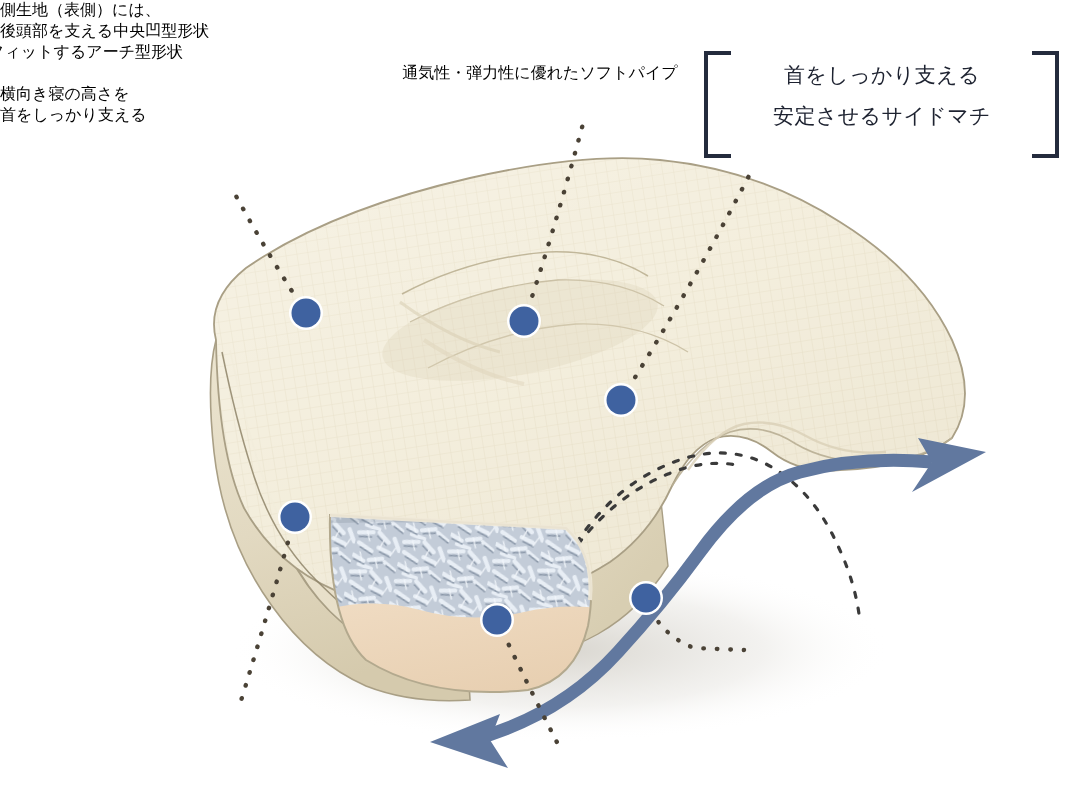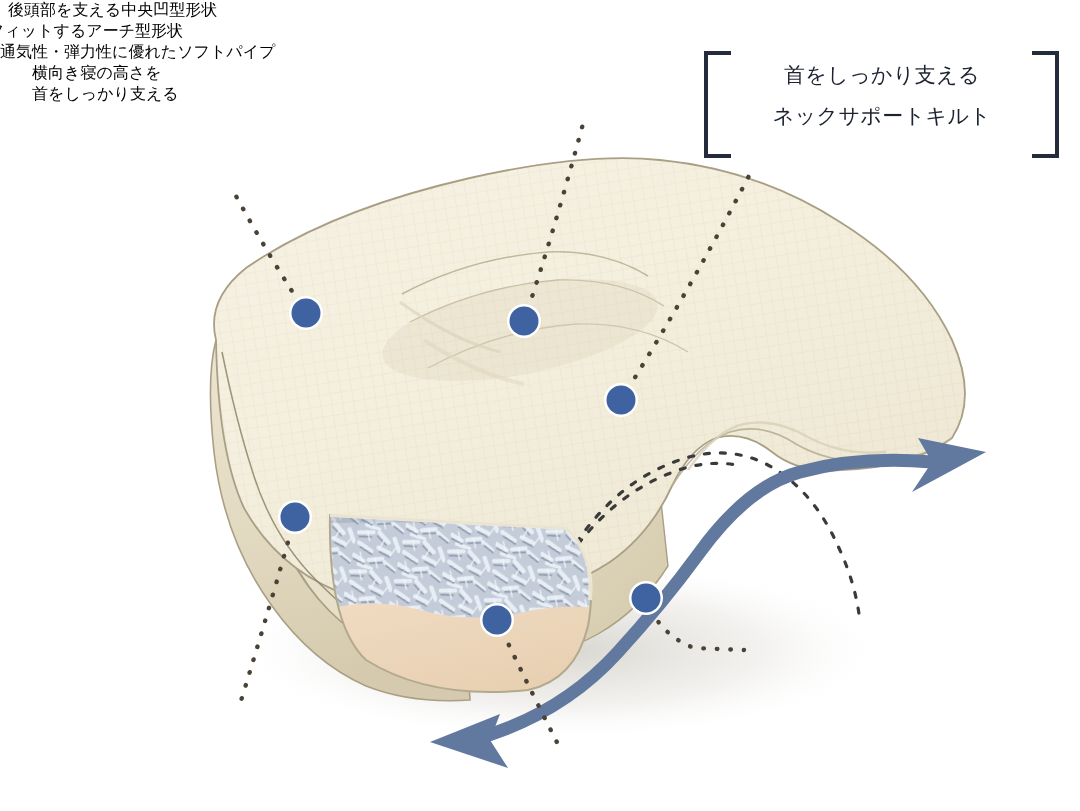--- a/index.html
+++ b/index.html
@@ -20,24 +20,24 @@
     height: 811px;
     background: #ffffff;
   }
   svg#scene {
     position: absolute;
     left: 0; top: 0;
     width: 1080px; height: 811px;
     display: block;
   }
   #txt-knit      { left: 96px;  top: 117px; }
-  #txt-concave   { left: 287px; top: 58px; padding-left: 8px;  }
+  #txt-concave   { left: 287px; top: 58px;  }
   #txt-arch      { left: 752px; top: 630px; }
-  #txt-pipe      { left: 612px; top: 747px; }
-  #txt-gusset    { left: 114px; top: 722px; margin-left: 32px; }
+  #txt-pipe      { left: 612px; top: 747px; text-align: center; }
+  #txt-gusset    { left: 114px; top: 722px; }
 
   #neckbox {
     position: absolute;
     left: 700px; top: 47px;
     width: 362px; height: 115px;
   }
   #neckbox .nb-text {
     position: absolute;
     left: 34px; top: 14px;
     width: 296px;
@@ -314,24 +314,25 @@
     <g stroke="#242b3d" stroke-width="4" fill="none" stroke-linecap="square">
       <path d="M729 53 L706 53 L706 156 L729 156"></path>
       <path d="M1034 53 L1057 53 L1057 156 L1034 156"></path>
     </g>
   </svg>
 
   <div id="topstub">     </div>
 
   <div id="neckbox">
     <div class="nb-text">首をしっかり支える</div>
-    <div class="nb-text" style="top:55px;">ネックサポートキルト</div>
+    <div class="nb-text" style="top:55px;">安定させるサイドマチ</div>
   </div>
 
   <div id="txt-knit">
+    <div>側生地（表側）には、</div>
   </div>
 
   <div id="txt-concave">
     <div>後頭部を支える中央凹型形状</div>
   </div>
 
   <div id="txt-arch" class="small">
     <div style="margin-left:-12px;">フィットするアーチ型形状</div>
   </div>
 

